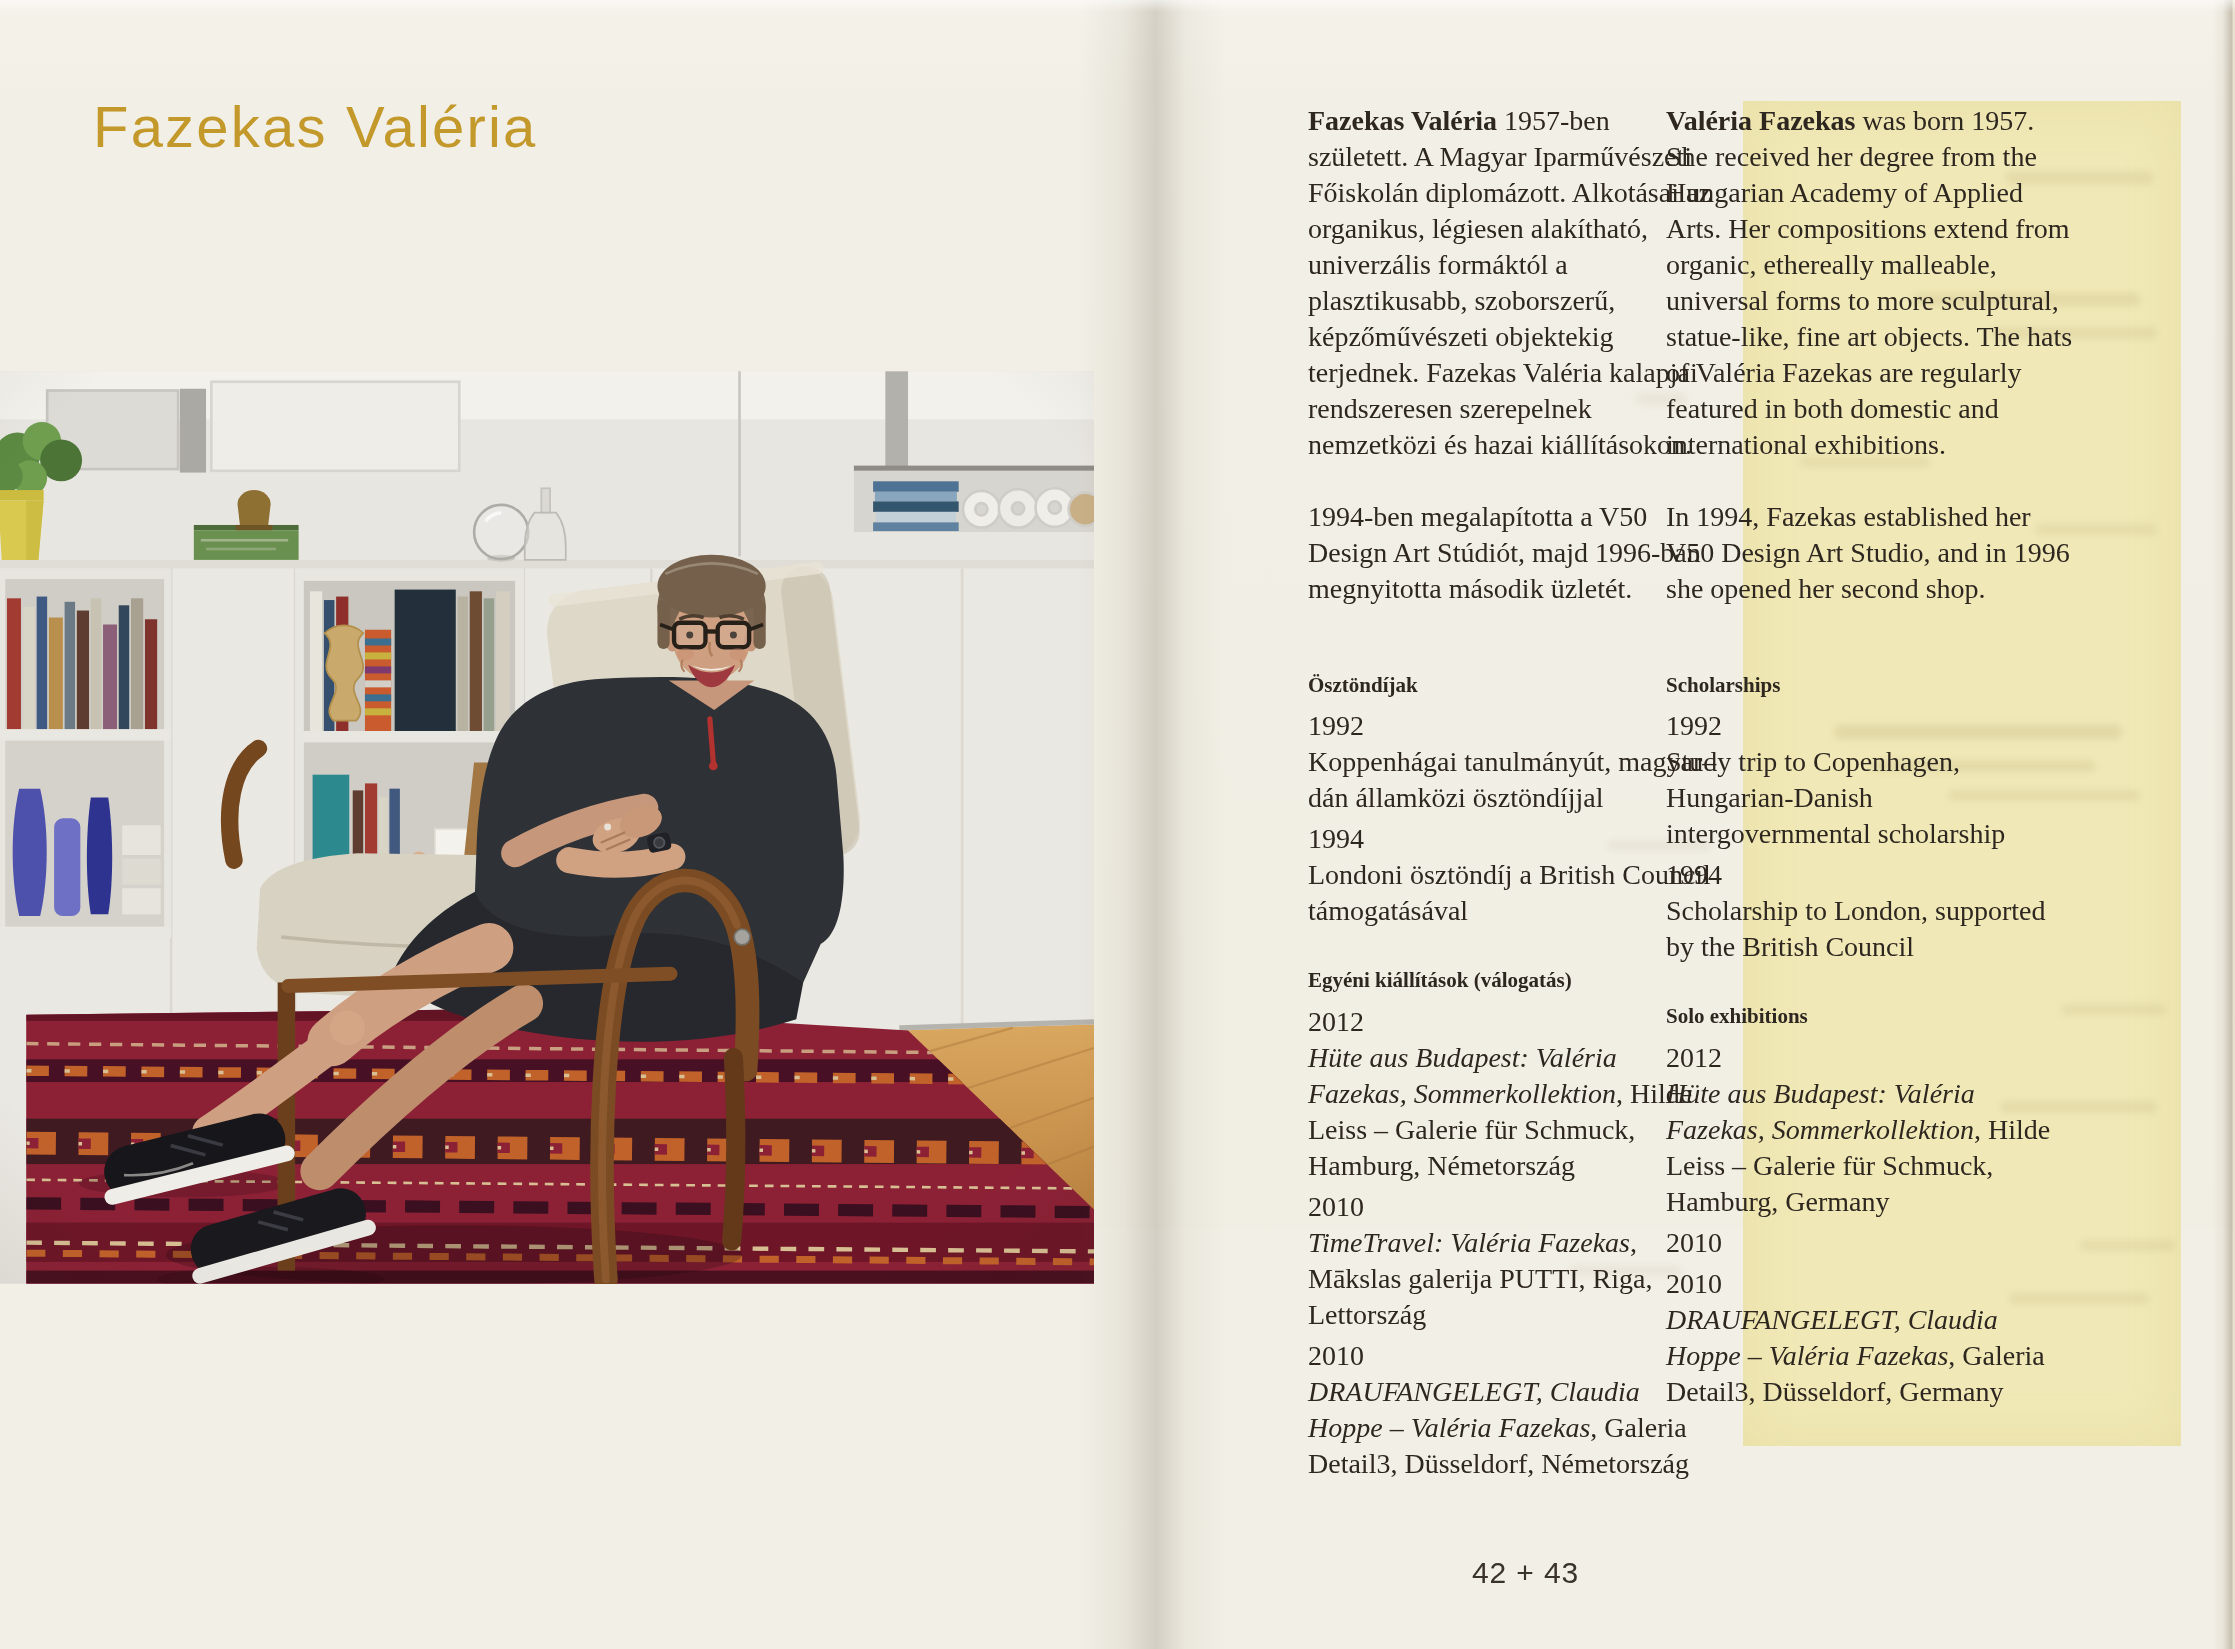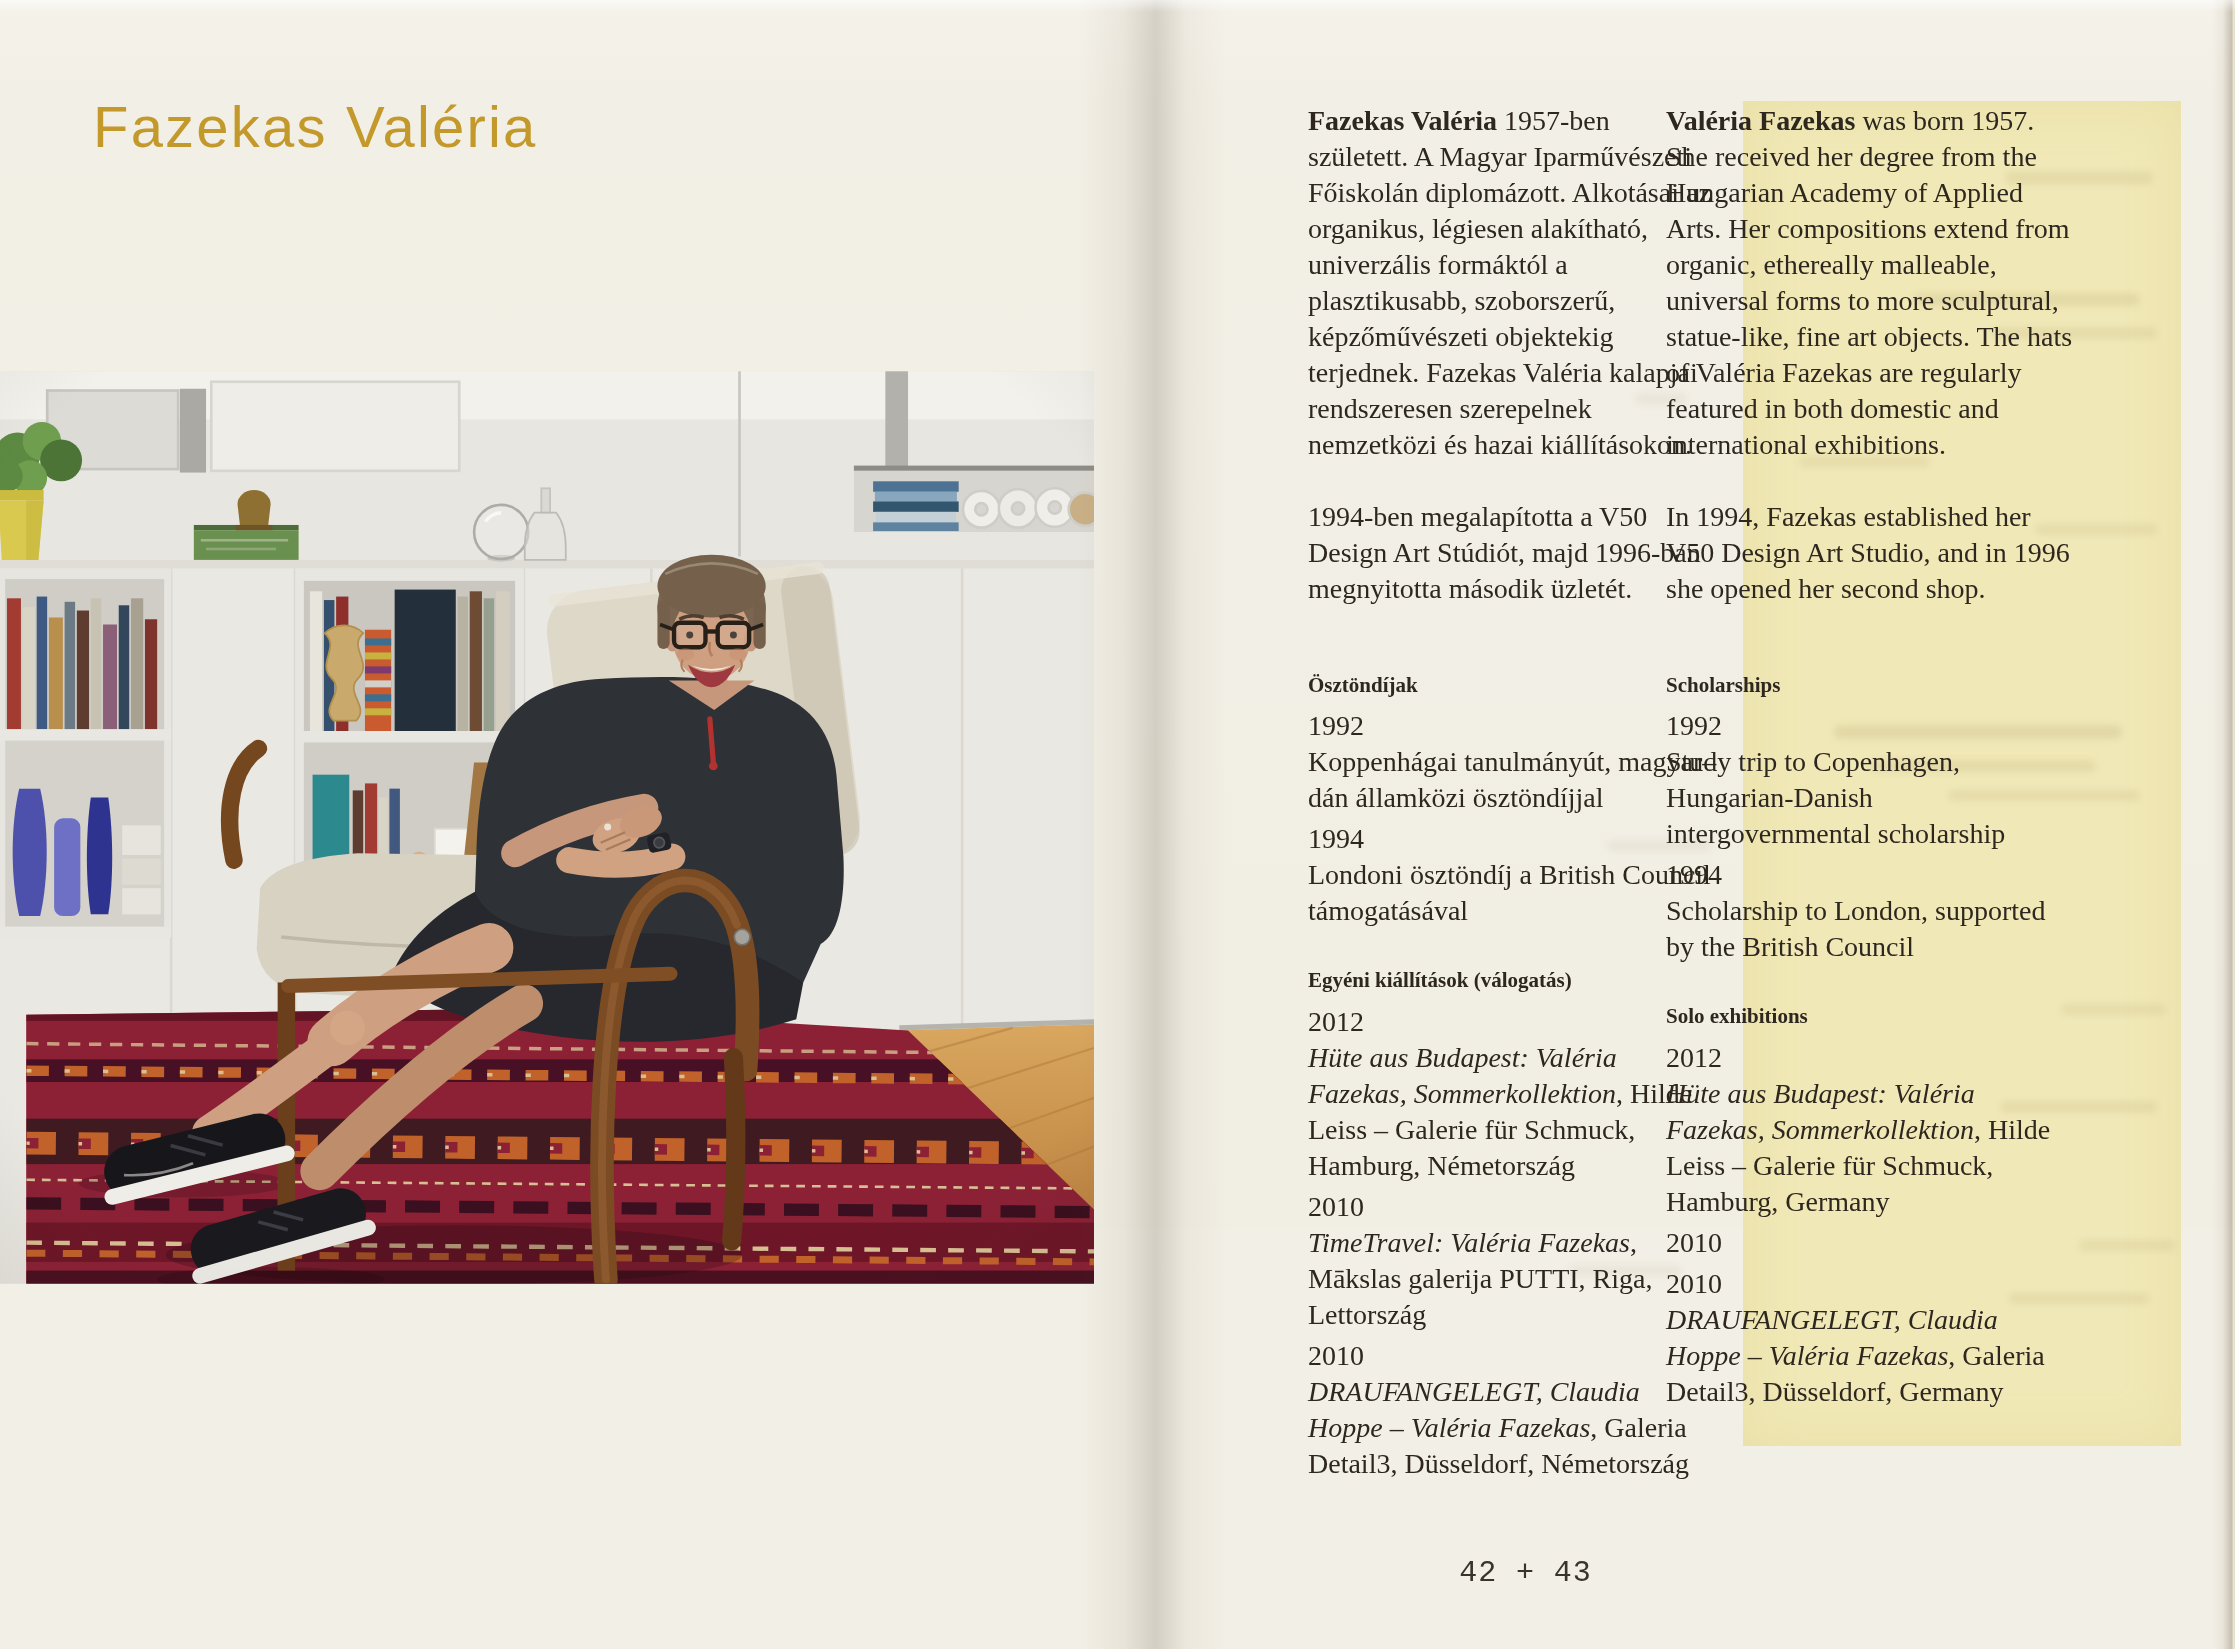--- a/index.html
+++ b/index.html
@@ -45,21 +45,21 @@
   .para{margin:0;}
   .para + .para{margin-top:36px;}
   .heading{margin:33px 0 0 0;font-size:21px;font-weight:bold;line-height:36px;}
   .para + .heading{margin-top:60px;}
   .year{margin:5.2px 0 0 0;}
   .entry{margin:0;}
   .b{font-weight:bold;}
   .i{font-style:italic;}
   .page-number{
     position:absolute;left:1438px;top:1556px;width:175px;text-align:center;
-    font-family:Liberation Mono, monospace;font-size:30px;color:#3A332C;letter-spacing:0.9px;}
+    font-family:Liberation Sans, sans-serif;font-size:30px;color:#3A332C;letter-spacing:0.9px;}
   
   .smudge{position:absolute;background:#8B7B4A;border-radius:6.1px;filter:blur(3.5px);pointer-events:none;}
 </style>
 </head>
 <body>
 
 <div class="spread">
 
   <div>
     <h1 class="title">Fazekas Valéria</h1>

